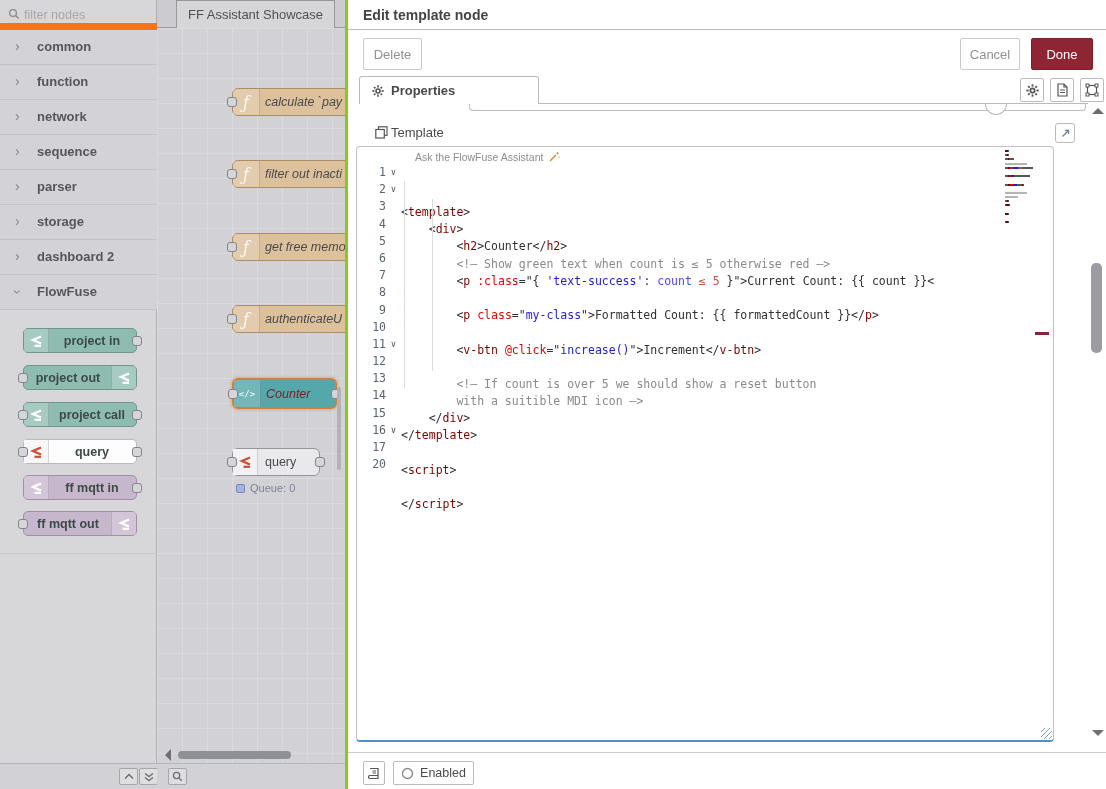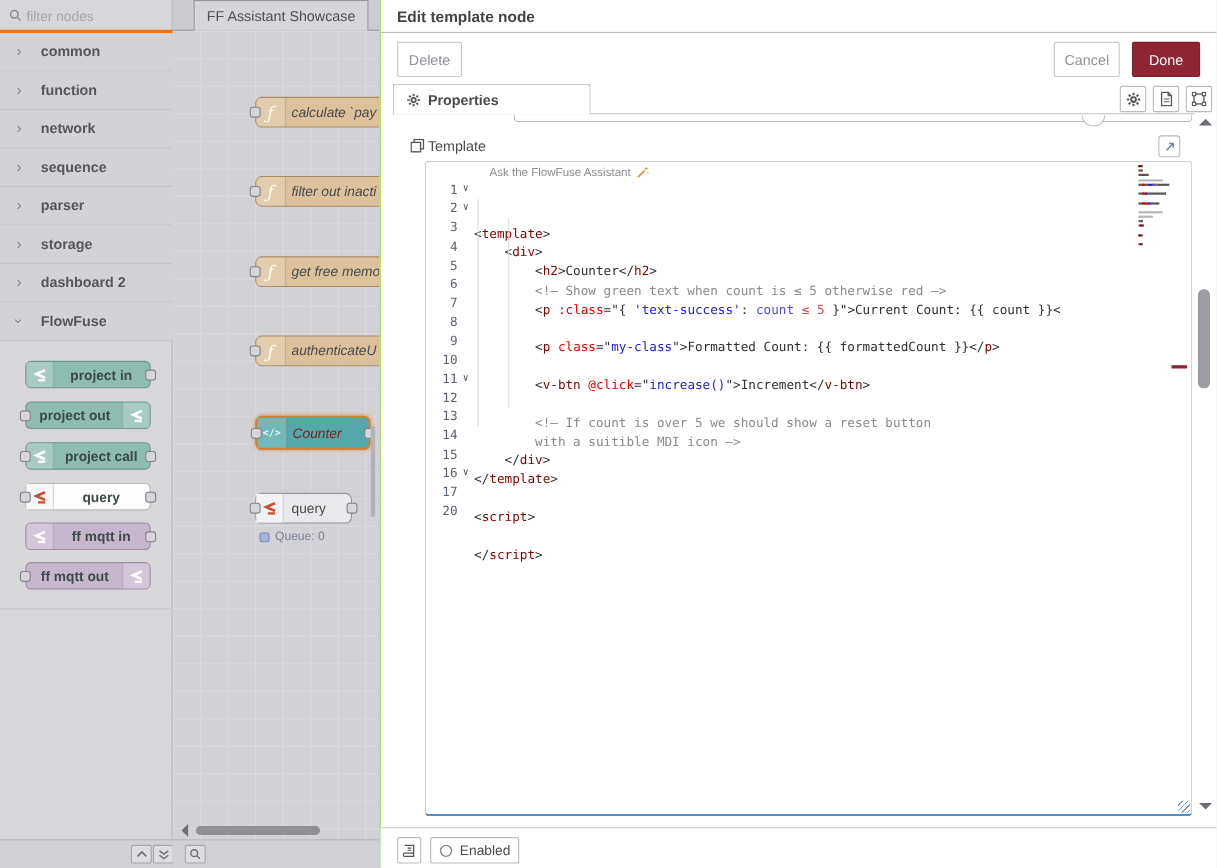--- a/index.html
+++ b/index.html
@@ -1,21 +1,21 @@
 <!DOCTYPE html>
 <html><head>
 <meta charset="utf-8">
 <style>
   html,body{margin:0;padding:0;background:#e8e8ea;}
   .app{position:relative;width:1106px;height:789px;font-family:"Liberation Sans",sans-serif;
        background:#fff;overflow:hidden;-webkit-font-smoothing:antialiased;}
   .abs{position:absolute;}
   
   .palette{left:0;top:0;width:157px;height:789px;background:#d7d7da;border-right:1px solid #aeaeb4;box-sizing:border-box;}
-  .filter-row{left:0;top:0;width:157px;height:30px;border-bottom:3px solid #f97316;box-sizing:border-box;}
+  .filter-row{left:0;top:0;width:157px;height:30px;border-bottom:7px solid #f97316;box-sizing:border-box;}
   .filter-text{left:24px;top:8px;font-size:12.5px;color:#a6a6ad;}
   .cat-row{left:0;width:157px;height:35px;background:#d3d3d7;border-bottom:1px solid #c3c3c8;box-sizing:border-box;cursor:pointer;}
   .cat-chevron{position:absolute;left:15px;top:8px;font-size:14px;color:#85858c;line-height:16px;}
   .cat-chevron.open{transform:rotate(90deg);transform-origin:50% 55%;}
   .cat-label{position:absolute;left:37px;top:9px;font-size:13px;font-weight:bold;color:#55555b;}
   .pal-node{border-radius:5px;height:25px;box-sizing:border-box;cursor:grab;}
   .pal-node.teal{background:#8fbcb1;border:1px solid #6f978c;}
   .pal-node.purple{background:#c7b7cd;border:1px solid #a18fa8;}
   .pal-node.white{background:#fdfdfd;border:1px solid #b9b9be;}
   .nd-icon{position:absolute;top:0;bottom:0;width:24px;background:rgba(255,255,255,0.22);display:flex;align-items:center;justify-content:center;}
@@ -53,41 +53,41 @@
             font-size:12.5px;color:#4a4a4a;white-space:nowrap;overflow:hidden;}
   .ws-label.italic{font-style:italic;}
   .ws-node.template .ws-label{color:#7f1d1d;}
   .status{position:absolute;font-size:11px;color:#7d8296;display:flex;align-items:center;gap:5px;}
   .status-dot{width:9px;height:9px;border-radius:2px;background:#a9b4dd;border:1px solid #7787bb;box-sizing:border-box;}
   .hscroll-thumb{left:21px;top:751px;width:113px;height:8px;border-radius:4px;background:#8f8f96;}
   .hscroll-arrow{left:8px;top:749px;width:0;height:0;border:6px solid transparent;border-right-color:#6e6e75;border-left-width:0;}
   .vscroll-thumb{left:180px;top:387px;width:4px;height:83px;border-radius:2px;background:#b2b2b8;}
   .ws-footer{left:0;top:763px;width:188px;height:26px;background:#d2d2d6;border-top:1px solid #b5b5bb;box-sizing:border-box;}
   
-  .dialog{left:345px;top:0;width:761px;height:789px;background:#fff;border-left:1px solid #84cc16;box-sizing:border-box;}
+  .dialog{left:345px;top:0;width:761px;height:789px;background:#fff;border-left:3px solid #84cc16;box-sizing:border-box;}
   .dlg-header{left:0;top:0;width:761px;height:30px;border-bottom:1px solid #bbb;box-sizing:border-box;}
   .dlg-title{left:15px;top:7px;font-size:14px;font-weight:bold;color:#444;}
   .btn{position:absolute;height:32px;border:1px solid #c8c8c8;border-radius:2px;background:#fff;color:#909096;
        font-size:13px;font-family:"Liberation Sans",sans-serif;display:flex;align-items:center;justify-content:center;cursor:pointer;box-sizing:border-box;}
   .btn.primary{background:#8e2532;border-color:#7c1f2b;color:#fff;}
   .tab-row-line{left:11px;top:103px;width:729px;height:0;border-top:1px solid #bbb;}
   .prop-tab{left:11px;top:76px;width:180px;height:28px;background:#fff;border:1px solid #bbb;border-bottom:none;
             border-radius:3px 3px 0 0;box-sizing:border-box;display:flex;align-items:center;gap:7px;padding-left:12px;cursor:pointer;}
   .prop-tab-label{font-size:13px;font-weight:bold;color:#4a4a4a;}
   .sq-btn{position:absolute;width:24px;height:24px;border:1px solid #bbb;border-radius:2px;background:#fff;
           display:flex;align-items:center;justify-content:center;cursor:pointer;box-sizing:border-box;}
   .input-remnant{left:121px;top:104px;width:617px;height:7px;border:1px solid #bbb;border-top:none;
                  border-radius:0 0 4px 4px;box-sizing:border-box;background:#fff;}
   .half-circle{left:637px;top:104px;width:22px;height:11px;background:#fff;border:1px solid #bbb;border-top:none;
                border-radius:0 0 11px 11px;box-sizing:border-box;}
   .tmpl-label{left:43px;top:125px;font-size:13px;color:#4a4a4a;}
   .expand-btn{left:707px;top:123px;width:20px;height:20px;border:1px solid #bbb;border-radius:3px;background:#fff;
               display:flex;align-items:center;justify-content:center;cursor:pointer;box-sizing:border-box;}
   
-  .editor{left:40px;top:146px;width:698px;height:596px;background:#fff;border:1px solid #c0c0c5;border-bottom:2px solid #4d90ce;
+  .editor{left:8px;top:146px;width:698px;height:596px;background:#fff;border:1px solid #c0c0c5;border-bottom:2px solid #4d90ce;
           border-radius:4px;box-sizing:border-box;overflow:hidden;font-family:"DejaVu Sans Mono",monospace;cursor:text;}
   .hint-row{position:absolute;left:58px;top:3px;height:14px;display:flex;align-items:center;gap:5px;
             font-family:"Liberation Sans",sans-serif;font-size:10.5px;color:#8d8d92;}
   .code-area{position:absolute;left:0;top:17px;right:0;}
   .code-row{display:flex;height:17.2px;line-height:17.2px;font-size:11.5px;white-space:pre;}
   .ln{width:29px;text-align:right;color:#5a6470;flex:none;}
   .fold{width:15px;text-align:center;color:#555;font-size:9px;flex:none;}
   .codetxt{flex:none;margin-top:40px;}
   .tok-d{color:#303030;} .tok-t{color:#800000;} .tok-a{color:#e40000;}
   .tok-s{color:#2222cc;} .tok-k{color:#4b4bdc;} .tok-r{color:#c75050;} .tok-c{color:#8a8a8a;}

